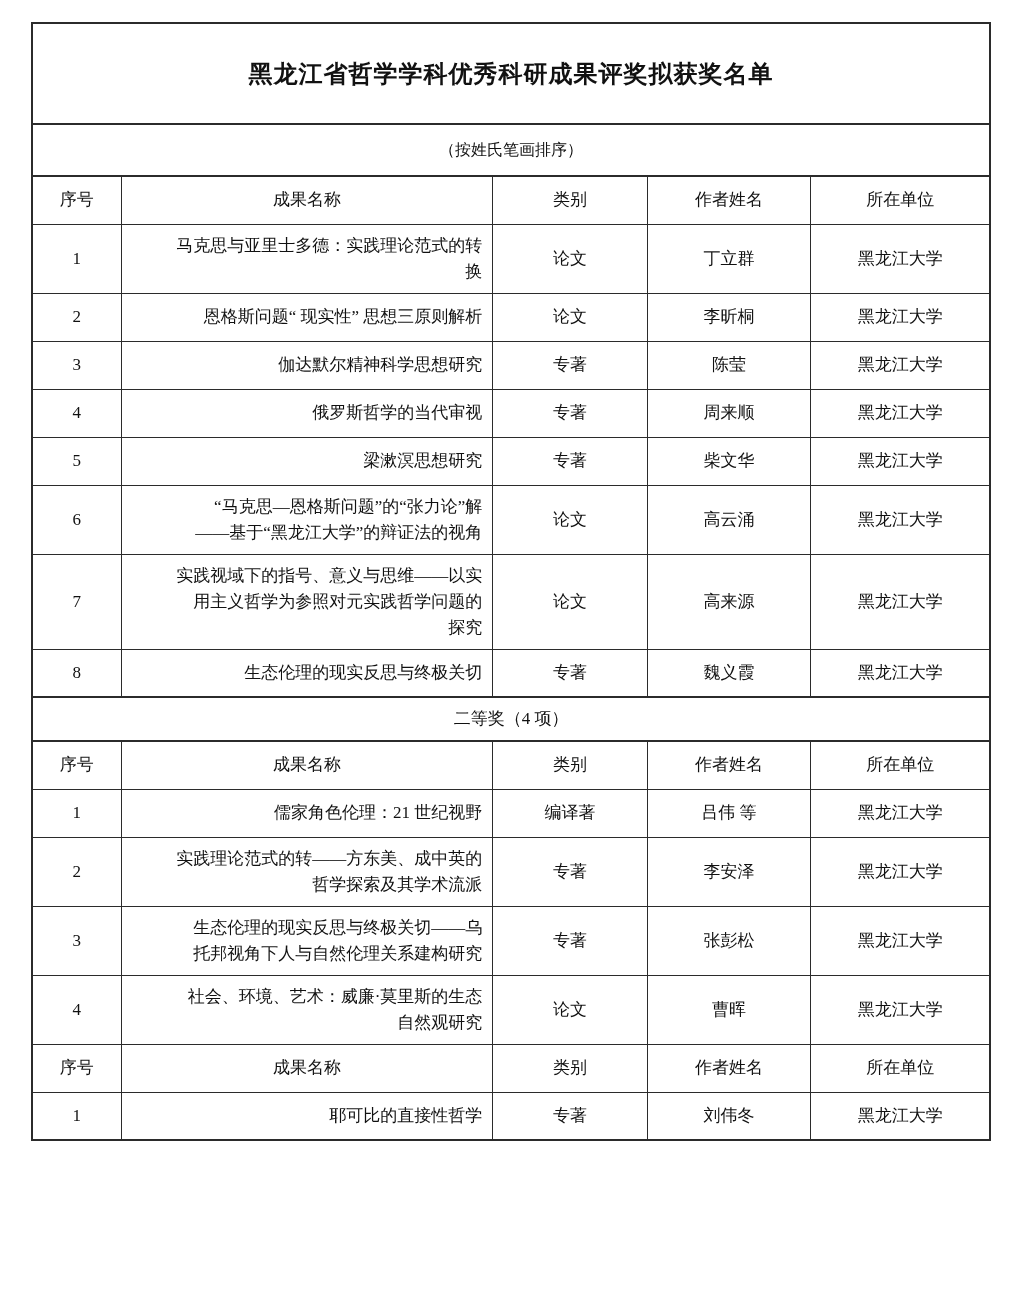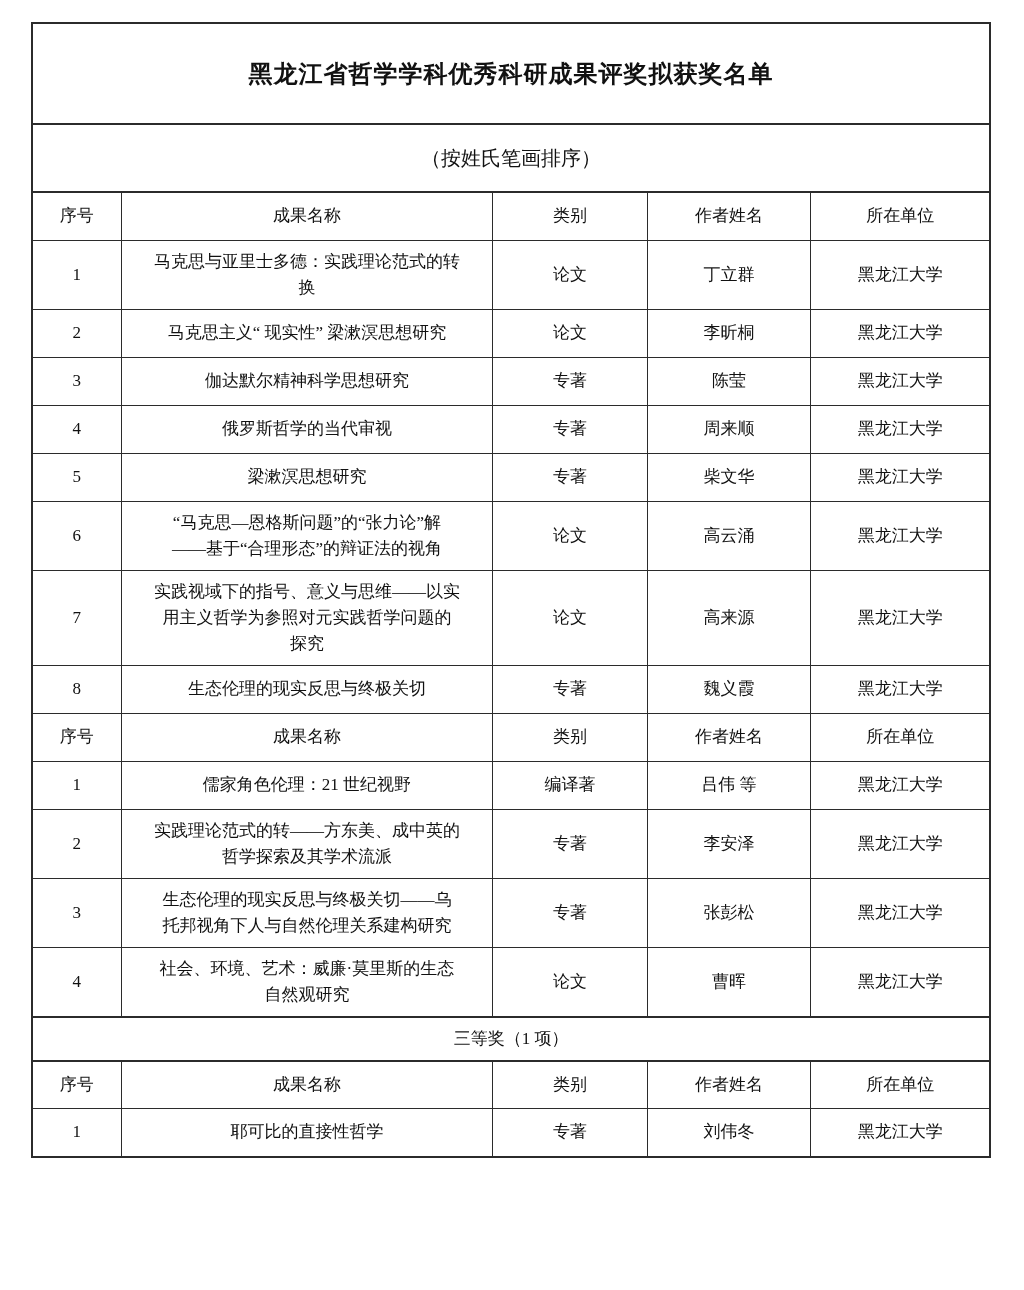--- a/index.html
+++ b/index.html
@@ -34,38 +34,39 @@
     overflow: hidden;
   }
   tr.title-row td {
     height: 101px;
     border-bottom-width: 2px;
     font-weight: bold;
     font-size: 24px;
     letter-spacing: 1px;
   }
   tr.subtitle-row td {
-    height: 68px;
+    height: 52px;
     border-bottom-width: 2px;
-    font-size: 20px;
+    font-size: 16px;
   }
   tr.section-row td {
     height: 44px;
     border-top-width: 2px;
     border-bottom-width: 2px;
     font-size: 17px;
   }
   tr.header-row td {
     height: 48px;
   }
   tr.data-row td {
     height: 48px;
   }
   td.result-name-cell {
     white-space: pre-line;
+    text-align: right;
   }
 </style>
 </head>
 <body>
 
 <div class="page">
   <table class="award-table">
     <colgroup>
       <col style="width:9.3%">
       <col style="width:38.8%">
@@ -91,21 +92,21 @@
       <tr class="data-row">
         <td>1</td>
         <td class="result-name-cell">马克思与亚里士多德：实践理论范式的转
 换</td>
         <td>论文</td>
         <td>丁立群</td>
         <td>黑龙江大学</td>
       </tr>
       <tr class="data-row">
         <td>2</td>
-        <td class="result-name-cell">马克思主义“ 现实性” 梁漱溟思想研究</td>
+        <td class="result-name-cell">恩格斯问题“ 现实性” 思想三原则解析</td>
         <td>论文</td>
         <td>李昕桐</td>
         <td>黑龙江大学</td>
       </tr>
       <tr class="data-row">
         <td>3</td>
         <td class="result-name-cell">伽达默尔精神科学思想研究</td>
         <td>专著</td>
         <td>陈莹</td>
         <td>黑龙江大学</td>
@@ -120,21 +121,21 @@
       <tr class="data-row">
         <td>5</td>
         <td class="result-name-cell">梁漱溟思想研究</td>
         <td>专著</td>
         <td>柴文华</td>
         <td>黑龙江大学</td>
       </tr>
       <tr class="data-row">
         <td>6</td>
         <td class="result-name-cell">“马克思—恩格斯问题”的“张力论”解
-——基于“合理形态”的辩证法的视角</td>
+——基于“黑龙江大学”的辩证法的视角</td>
         <td>论文</td>
         <td>高云涌</td>
         <td>黑龙江大学</td>
       </tr>
       <tr class="data-row">
         <td>7</td>
         <td class="result-name-cell">实践视域下的指号、意义与思维——以实
 用主义哲学为参照对元实践哲学问题的
 探究</td>
         <td>论文</td>
@@ -142,20 +143,23 @@
         <td>黑龙江大学</td>
       </tr>
       <tr class="data-row">
         <td>8</td>
         <td class="result-name-cell">生态伦理的现实反思与终极关切</td>
         <td>专著</td>
         <td>魏义霞</td>
         <td>黑龙江大学</td>
       </tr>
 
+      <tr class="section-row">
+        <td colspan="5">二等奖（4 项）</td>
+      </tr>
       <tr class="header-row">
         <td>序号</td>
         <td>成果名称</td>
         <td>类别</td>
         <td>作者姓名</td>
         <td>所在单位</td>
       </tr>
       <tr class="data-row">
         <td>1</td>
         <td class="result-name-cell">儒家角色伦理：21 世纪视野</td>
@@ -181,23 +185,20 @@
       </tr>
       <tr class="data-row">
         <td>4</td>
         <td class="result-name-cell">社会、环境、艺术：威廉·莫里斯的生态
 自然观研究</td>
         <td>论文</td>
         <td>曹晖</td>
         <td>黑龙江大学</td>
       </tr>
 
-      <tr class="section-row">
-        <td colspan="5">三等奖（1 项）</td>
-      </tr>
       <tr class="header-row">
         <td>序号</td>
         <td>成果名称</td>
         <td>类别</td>
         <td>作者姓名</td>
         <td>所在单位</td>
       </tr>
       <tr class="data-row">
         <td>1</td>
         <td class="result-name-cell">耶可比的直接性哲学</td>

